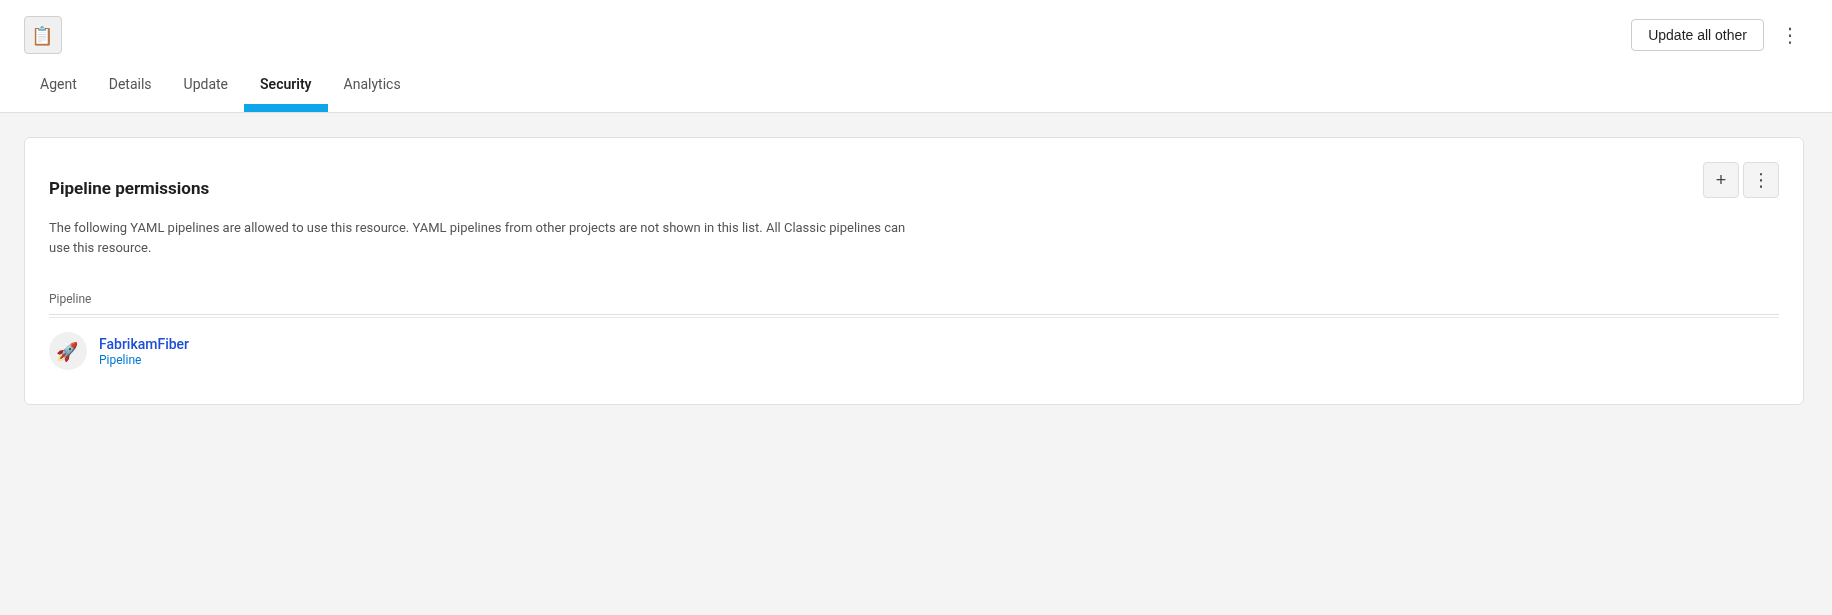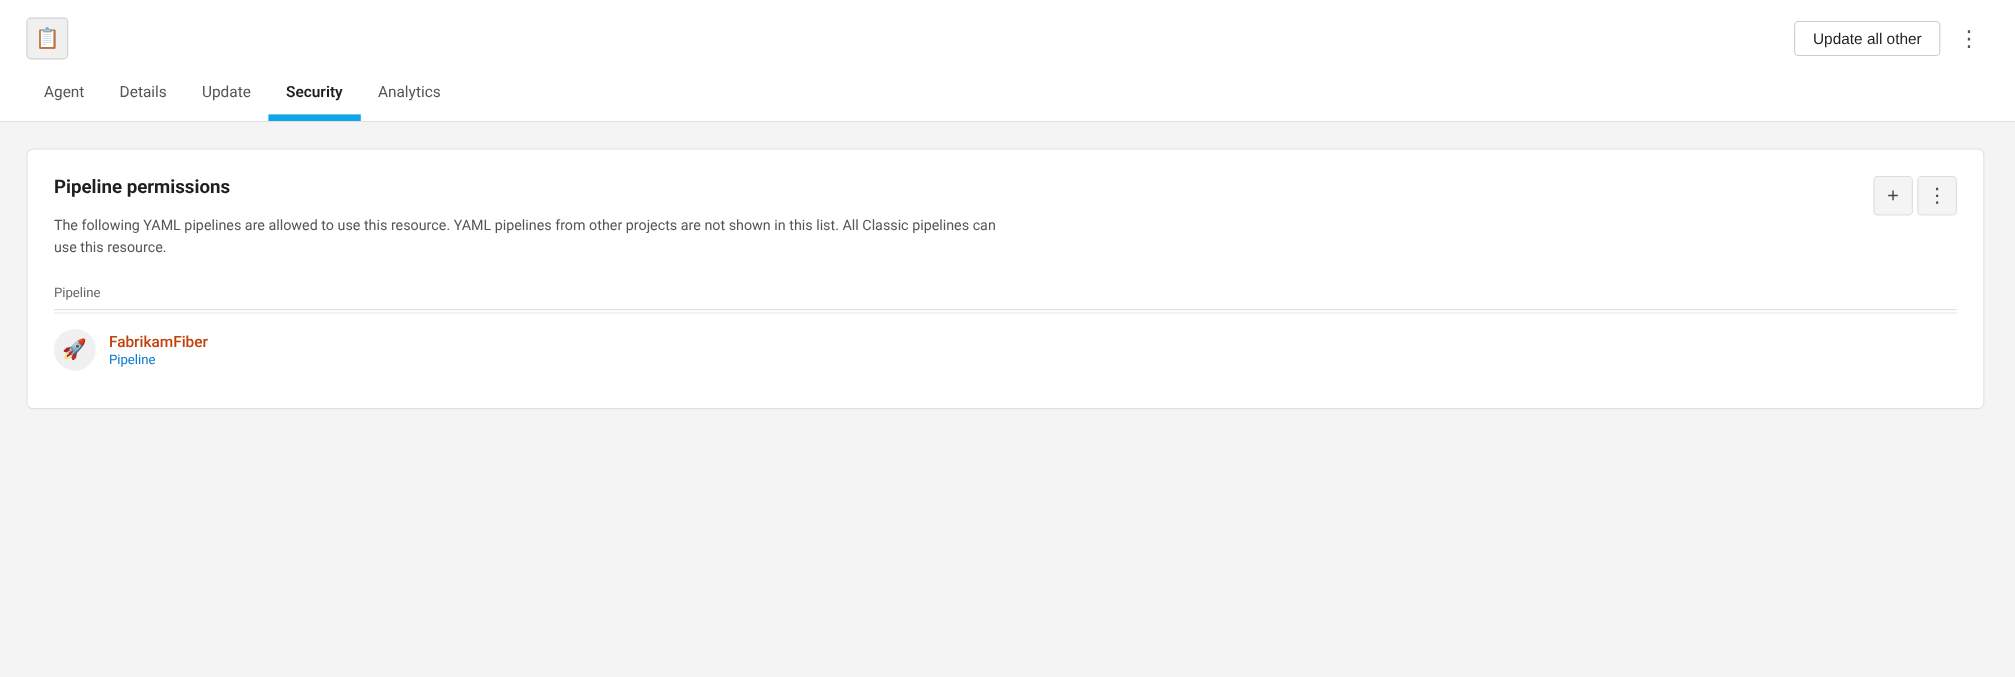--- a/index.html
+++ b/index.html
@@ -74,47 +74,47 @@
       padding: 10px 16px 12px 16px;
       cursor: pointer;
       font-size: 14px;
       color: #555;
       border-bottom: 3px solid transparent;
       text-decoration: none;
     }
     .nav-tab.active {
       color: #1f1f1f;
       font-weight: 600;
-      border-bottom: 6px solid #0ea5e9;
+      border-bottom: 8px solid #0ea5e9;
     }
     .main-content {
       padding: 24px 24px;
     }
     .card {
       background: #fff;
       border: 1px solid #e0e0e0;
       border-radius: 6px;
       padding: 24px;
       max-width: 1780px;
     }
     .card-header {
       display: flex;
-      align-items: flex-start;
+      align-items: flex-end;
       justify-content: space-between;
-      margin-bottom: 0;
+      margin-bottom: 20px;
     }
     .card-title {
       font-size: 17px;
       font-weight: 700;
       color: #1f1f1f;
     }
     .card-desc {
       font-size: 13px;
       color: #555;
-      margin-bottom: 16px;
+      margin-bottom: 27px;
       max-width: 860px;
       line-height: 1.5;
     }
     .card-actions {
       display: flex;
       gap: 4px;
       align-items: center;
     }
     .btn-icon {
       background: #f4f4f4;
@@ -153,21 +153,21 @@
       display: flex;
       align-items: center;
       justify-content: center;
       font-size: 18px;
       color: #555;
       flex-shrink: 0;
     }
     .pipeline-name {
       font-size: 14px;
       font-weight: 500;
-      color: #c2410c;
+      color: #1d4ed8;
     }
     .pipeline-type {
       font-size: 12px;
       color: #0078d4;
       margin-top: 1px;
     }
   </style>
 </head>
 <body>
 

